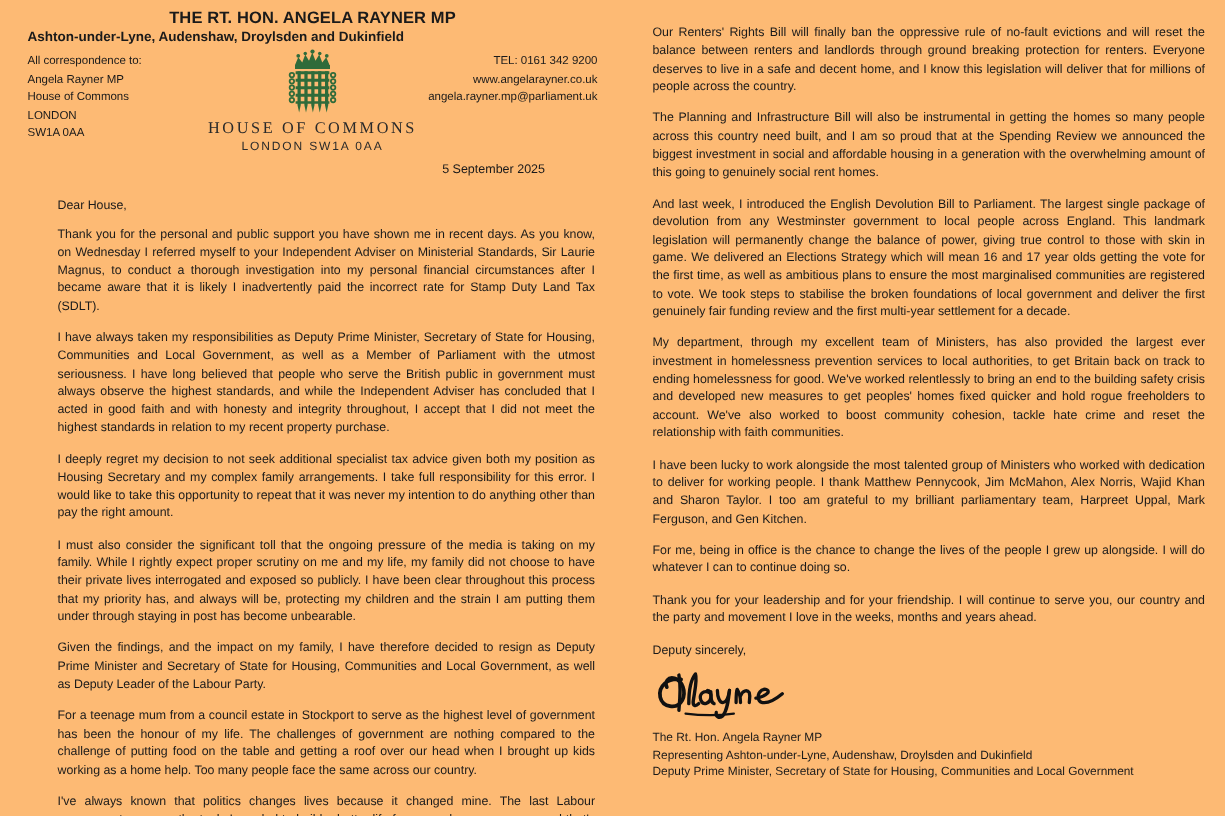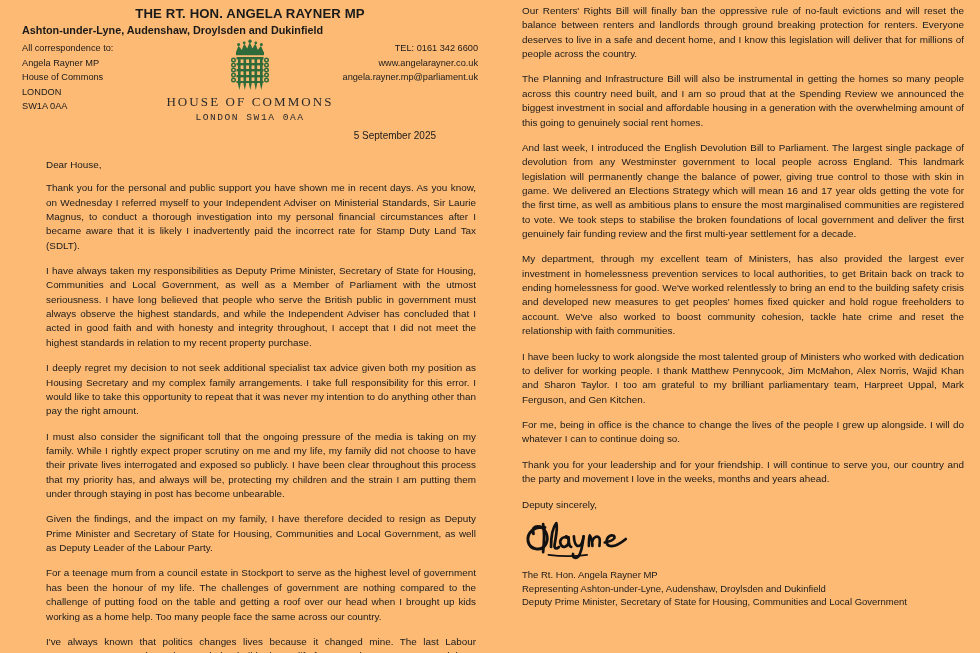--- a/index.html
+++ b/index.html
@@ -89,21 +89,21 @@
     font-size: 13px;
     letter-spacing: 2.1px;
     color: #2a2a2a;
   }
   .lh-hoc2 {
     position: absolute;
     left: 0;
     right: 0;
     top: 74px;
     text-align: center;
-    font-family: Liberation Mono, monospace;
+    font-family: Liberation Sans, sans-serif;
     font-size: 9.6px;
     letter-spacing: 1.5px;
     color: #2a2a2a;
   }
   .lh-date {
     text-align: right;
     font-size: 10px;
     color: #1a1a1a;
     margin: 6px 42px 0 0;
   }
@@ -117,21 +117,21 @@
   }
   .body-block { padding-left: 24px; padding-right: 2px; }
   .body-block-r { padding-left: 0; padding-right: 2px; }
   p.para {
     font-size: 9.9px;
     line-height: 1.45;
     color: #1a1a1a;
     text-align: justify;
     margin: 11px 0 0 0;
   }
-  #col-right p.para:first-child { margin-top: 0; }
+  #col-right p.para:first-child { margin-top: 16px; }
   .closing {
     font-size: 9.9px;
     color: #1a1a1a;
     margin: 13px 0 0 0;
   }
   .sig-wrap {
     margin: 4px 0 0 0;
     height: 54px;
   }
   .sig-wrap svg { display: block; }
@@ -157,21 +157,21 @@
 
         <div class="lh-address">
           <div>All correspondence to:</div>
           <div>Angela Rayner MP</div>
           <div>House of Commons</div>
           <div>LONDON</div>
           <div>SW1A 0AA</div>
         </div>
 
         <div class="lh-contact">
-          <div>TEL: 0161 342 6600</div>
+          <div>TEL: 0161 342 9200</div>
           <div>www.angelarayner.co.uk</div>
           <div>angela.rayner.mp@parliament.uk</div>
         </div>
 
         <div class="lh-crest">
           <svg viewBox="0 0 72 58" width="72" height="58" aria-hidden="true">
             <g fill="#2f6b3a">
 
               <path d="M22 14 h28 v3.2 h-28 z"></path>
 

